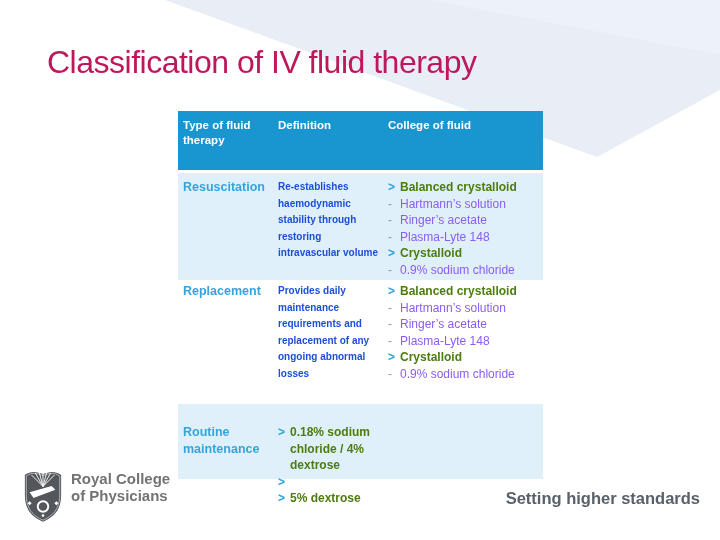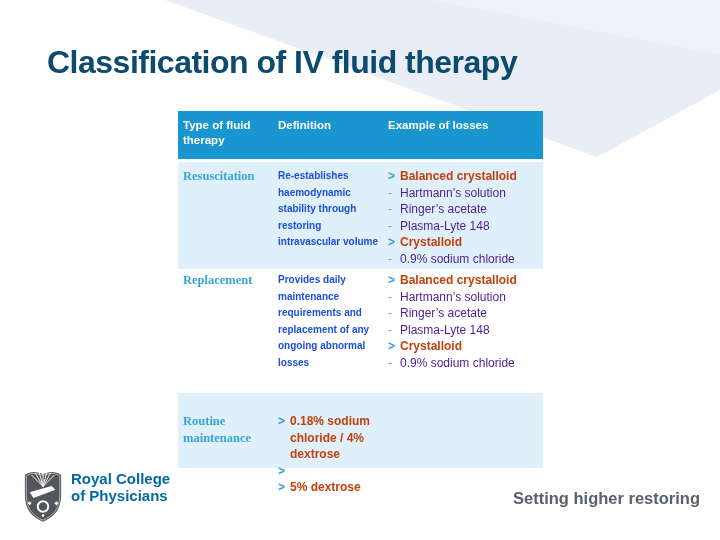--- a/index.html
+++ b/index.html
@@ -6,84 +6,84 @@
   body{
     width:720px;height:540px;position:relative;overflow:hidden;
     background:#ffffff;
     font-family:"Liberation Sans", sans-serif;
   }
   
   .bg-svg{position:absolute;left:0;top:0;width:720px;height:540px;}
   
   .slide-title{
     position:absolute;left:47px;top:44px;width:620px;
-    font-size:32px;font-weight:700;letter-spacing:-0.5px;
-    color:#0c4a6e;
+    font-size:32px;font-weight:400;letter-spacing:-0.5px;
+    color:#be185d;
   }
   
   .fluid-table{position:absolute;left:178px;top:111px;width:365px;}
   .thead{
-    background:#1995D0;height:48px;box-sizing:border-box;
+    background:#1995D0;height:59px;box-sizing:border-box;
     display:grid;grid-template-columns:95px 110px 160px;
     padding-top:7px;
   }
   .th{
     color:#ffffff;font-weight:700;font-size:11.5px;line-height:15px;
     padding-left:5px;box-sizing:border-box;
   }
   .tbody{margin-top:3px;}
   .trow{
     display:grid;grid-template-columns:95px 110px 160px;
     box-sizing:border-box;
   }
   .trow.alt{background:#DFF0FA;}
   .trow:nth-child(1){height:107px;padding-top:6px;}
   .trow:nth-child(2){height:124px;padding-top:3px;}
   .trow:nth-child(3){height:75px;padding-top:20px;}
   .cell{padding-left:5px;box-sizing:border-box;}
   .type-cell{
-    color:#36A4DC;font-weight:700;font-size:12.5px;line-height:16.5px;font-family:Liberation Serif, serif;
+    color:#36A4DC;font-weight:700;font-size:12.5px;line-height:16.5px;
   }
   .def-cell{
     color:#1d4ed8;font-weight:700;font-size:10px;line-height:16.5px;
     padding-right:4px;
   }
   .ex-cell{font-size:12px;line-height:16.5px;padding-right:2px;}
   .ex-item{display:flex;}
   .ex-item .marker{flex:0 0 12px;}
   .ex-item.main .marker{color:#2D9FD9;font-weight:700;}
-  .ex-item.main .ex-text{color:#c2410c;font-weight:700;}
+  .ex-item.main .ex-text{color:#4d7c0f;font-weight:700;}
   .ex-item.sub .marker{color:#8E99A3;}
-  .ex-item.sub .ex-text{color:#4c1d95;font-weight:400;}
+  .ex-item.sub .ex-text{color:#8b5cf6;font-weight:400;}
   
   .crest{position:absolute;left:22px;top:467px;width:42px;height:58px;}
   .org-name{
     position:absolute;left:71px;top:470px;
-    color:#0369a1;font-weight:700;font-size:15px;line-height:17px;
+    color:#737373;font-weight:700;font-size:15px;line-height:17px;
   }
   .tagline{
     position:absolute;right:20px;top:489px;
     color:#58616A;font-weight:700;font-size:16.5px;
   }
 </style>
 </head>
 <body>
 
 <svg class="bg-svg" viewBox="0 0 720 540" xmlns="http://www.w3.org/2000/svg">
   <polygon points="165,0 720,0 720,90 597,157" fill="#E9EDF5"></polygon>
   <polygon points="300,0 720,0 720,55 430,0" fill="#F1F4FA" opacity="0.55"></polygon>
 </svg>
 
 <div class="slide-title">Classification of IV fluid therapy</div>
 
 <div class="fluid-table">
   <div class="thead">
     <div class="th">Type of fluid therapy</div>
     <div class="th">Definition</div>
-    <div class="th">Example of losses</div>
+    <div class="th">College of fluid</div>
   </div>
   <div class="tbody">
       <div class="trow alt">
         <div class="cell type-cell">Resuscitation</div>
         <div class="cell def-cell">Re-establishes haemodynamic stability through restoring intravascular volume</div>
         <div class="cell ex-cell">
           <div class="ex-item main">
             <span class="marker">&gt;</span>
             <span class="ex-text">Balanced crystalloid</span>
           </div>
@@ -173,13 +173,13 @@
   <path d="M8,25 L31,18.5 L35,22.5 L12,31 Z" fill="#ffffff"></path>
   <circle cx="22" cy="40" r="5.5" fill="none" stroke="#ffffff" stroke-width="2"></circle>
   <rect x="6.5" y="35" width="3" height="3" fill="#ffffff" transform="rotate(45 8 36.5)"></rect>
   <rect x="34.5" y="35" width="3" height="3" fill="#ffffff" transform="rotate(45 36 36.5)"></rect>
   <circle cx="22" cy="49.5" r="1.4" fill="#ffffff"></circle>
 </svg>
 <div class="org-name">
   <div>Royal College</div>
   <div>of Physicians</div>
 </div>
-<div class="tagline">Setting higher restoring</div>
+<div class="tagline">Setting higher standards</div>
 
 </body></html>

